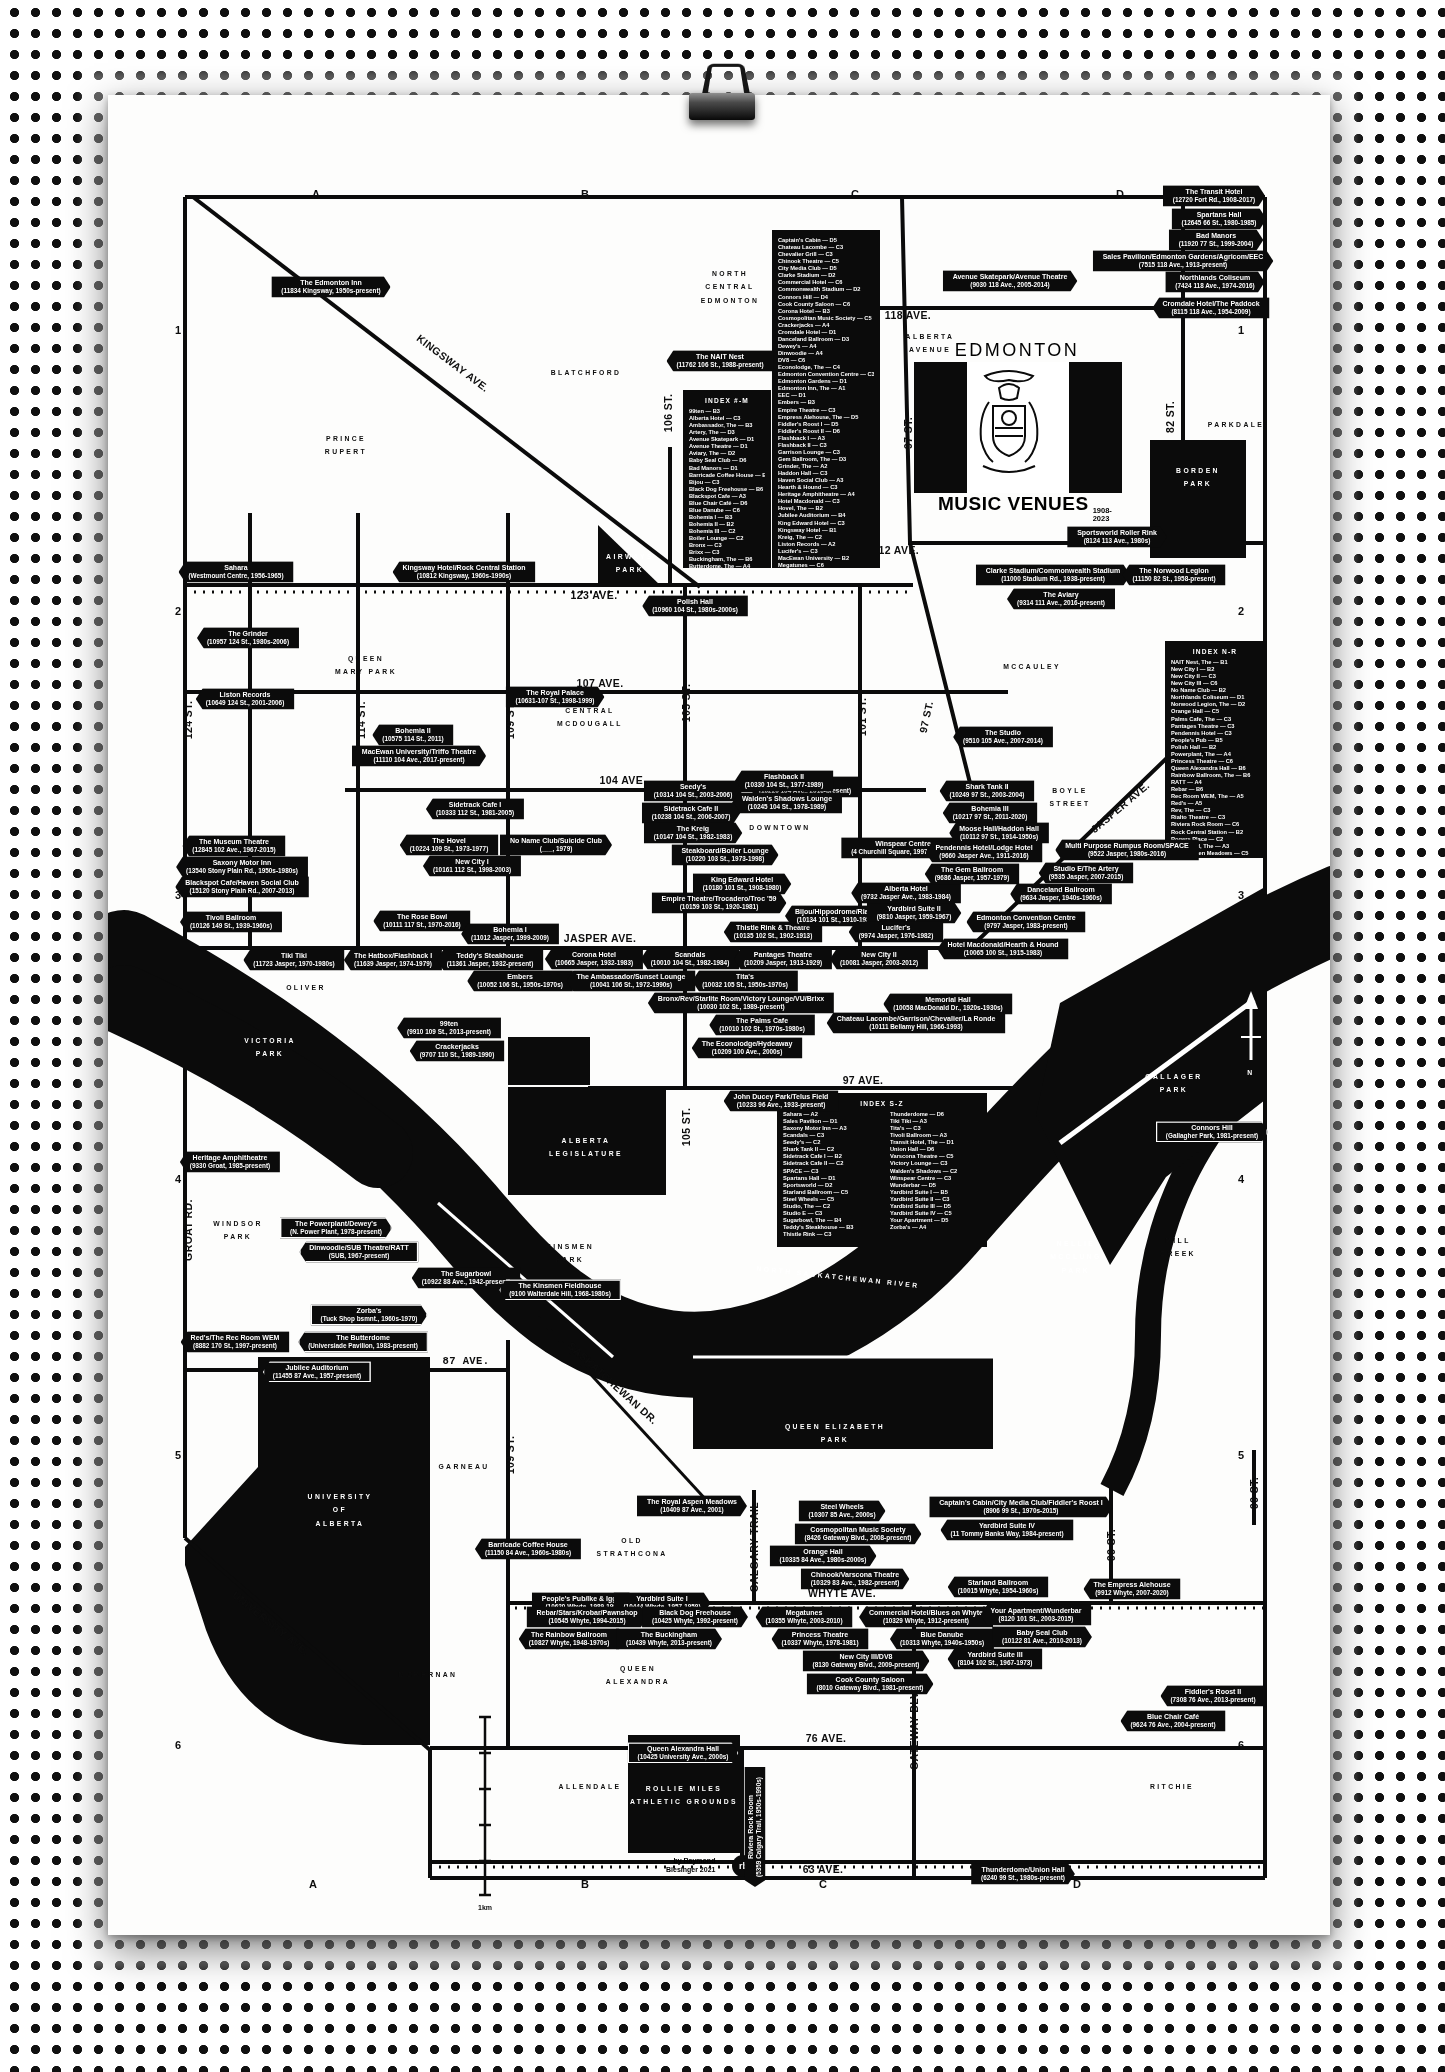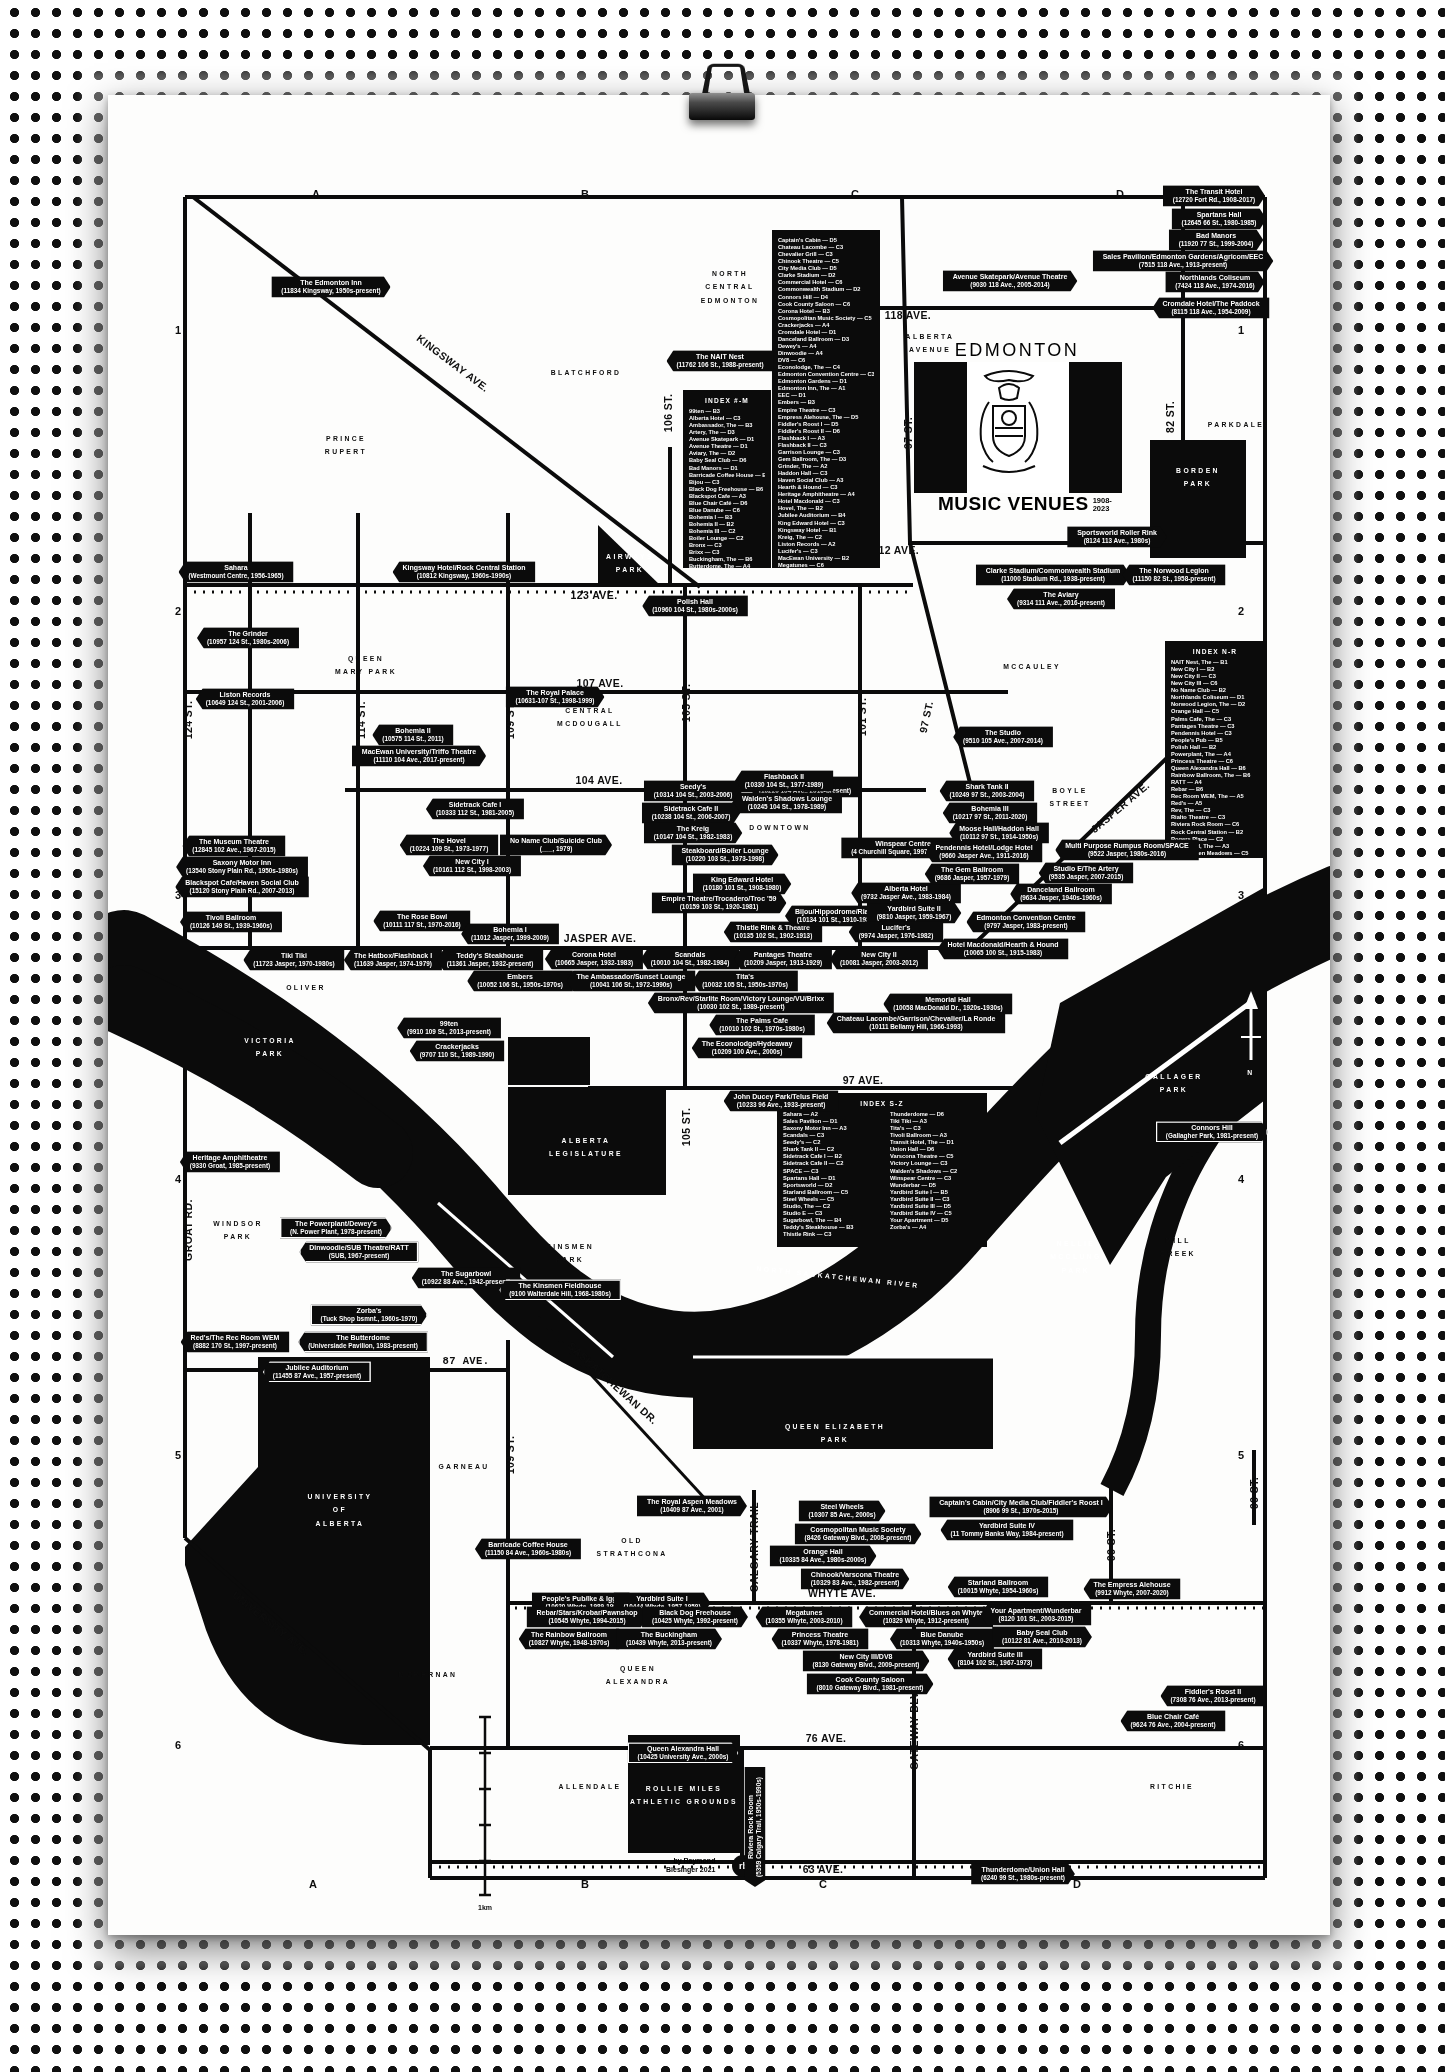--- a/index.html
+++ b/index.html
@@ -41,21 +41,21 @@
   .idx h4{margin:0 0 4px;font-size:6.6px;font-weight:bold;text-align:center;letter-spacing:1.2px;column-span:all}
   .idx .ie{font-size:5.7px;font-weight:bold;line-height:1.24;white-space:nowrap;overflow:hidden}
 
   .flag{position:absolute;left:806px;top:267px;width:208px;height:131px;background:#0b0b0b;z-index:25}
   .flag .panel{position:absolute;left:53px;right:53px;top:0;bottom:0;background:#fff;
     display:flex;align-items:center;justify-content:center}
   .title-top{position:absolute;left:909px;top:255px;transform:translate(-50%,-50%);
     font-size:18px;font-weight:normal;letter-spacing:2.5px;z-index:25;white-space:nowrap}
   .title-main{position:absolute;left:830px;top:398px;z-index:25;display:flex;align-items:flex-start;gap:4px}
   .title-main b{font-size:19px;font-weight:bold;letter-spacing:.5px;white-space:nowrap}
-  .title-main span{font-size:7.5px;font-weight:bold;white-space:pre-line;line-height:1.1;padding-top:4px}
+  .title-main span{font-size:7.5px;font-weight:bold;white-space:pre-line;line-height:1.1;padding-top:14px}
 
   .credit{position:absolute;left:558px;top:1760px;z-index:25;display:flex;align-items:center;gap:17px}
   .credit .txt{font-size:7px;font-weight:bold;text-align:right;line-height:1.25;white-space:pre-line}
   .credit .logo{width:22px;height:22px;border-radius:50%;background:#0b0b0b;color:#fff;
     font-weight:bold;font-size:9px;display:flex;align-items:center;justify-content:center}
 
   .clip-wire{position:absolute;left:705px;top:56px;width:32px;height:42px;border:5px solid #161616;
     border-bottom:none;border-radius:7px 7px 0 0;transform:perspective(80px) rotateX(38deg);z-index:9}
   .clip-jaw{position:absolute;left:689px;top:93px;width:66px;height:27px;border-radius:3px;
     background:linear-gradient(180deg,#909090 0%,#4a4a4a 35%,#090909 100%);
@@ -638,21 +638,21 @@
         </div>
         <div class="tag r" style="left: 915px; top: 1779px;">
           <b>Thunderdome/Union Hall</b>
           <i>(6240 99 St., 1980s-present)</i>
         </div>
         <div class="lab street" style="left: 345px; top: 268px; transform: translate(-50%, -50%) rotate(37deg);">KINGSWAY AVE.</div>
         <div class="lab street" style="left: 800px; top: 220px;">118 AVE.</div>
         <div class="lab street" style="left: 788px; top: 455px;">112 AVE.</div>
         <div class="lab street" style="left: 486px; top: 500px;">123 AVE.</div>
         <div class="lab street" style="left: 492px; top: 588px;">107 AVE.</div>
-        <div class="lab street" style="left: 491px; top: 685px;">104 AVE.</div>
+        <div class="lab street" style="left: 515px; top: 685px;">104 AVE.</div>
         <div class="lab street" style="left: 492px; top: 843px;">JASPER AVE.</div>
         <div class="lab street" style="left: 1012px; top: 712px; transform: translate(-50%, -50%) rotate(-40deg);">JASPER AVE.</div>
         <div class="lab street" style="left: 755px; top: 985px;">97 AVE.</div>
         <div class="lab street" style="left: 358px; top: 1266px; font-family: Liberation Mono, monospace;">87 AVE.</div>
         <div class="lab street" style="left: 734px; top: 1498px;">WHYTE AVE.</div>
         <div class="lab street" style="left: 718px; top: 1643px;">76 AVE.</div>
         <div class="lab street" style="left: 715px; top: 1774px;">63 AVE.</div>
         <div class="lab street" style="left: 806px; top: 1630px; transform: translate(-50%, -50%) rotate(-90deg);">GATEWAY BLVD.</div>
         <div class="lab street" style="left: 646px; top: 1452px; transform: translate(-50%, -50%) rotate(-90deg);">CALGARY TRAIL</div>
         <div class="lab street" style="left: 80px; top: 1135px; transform: translate(-50%, -50%) rotate(-90deg);">GROAT RD.</div>

